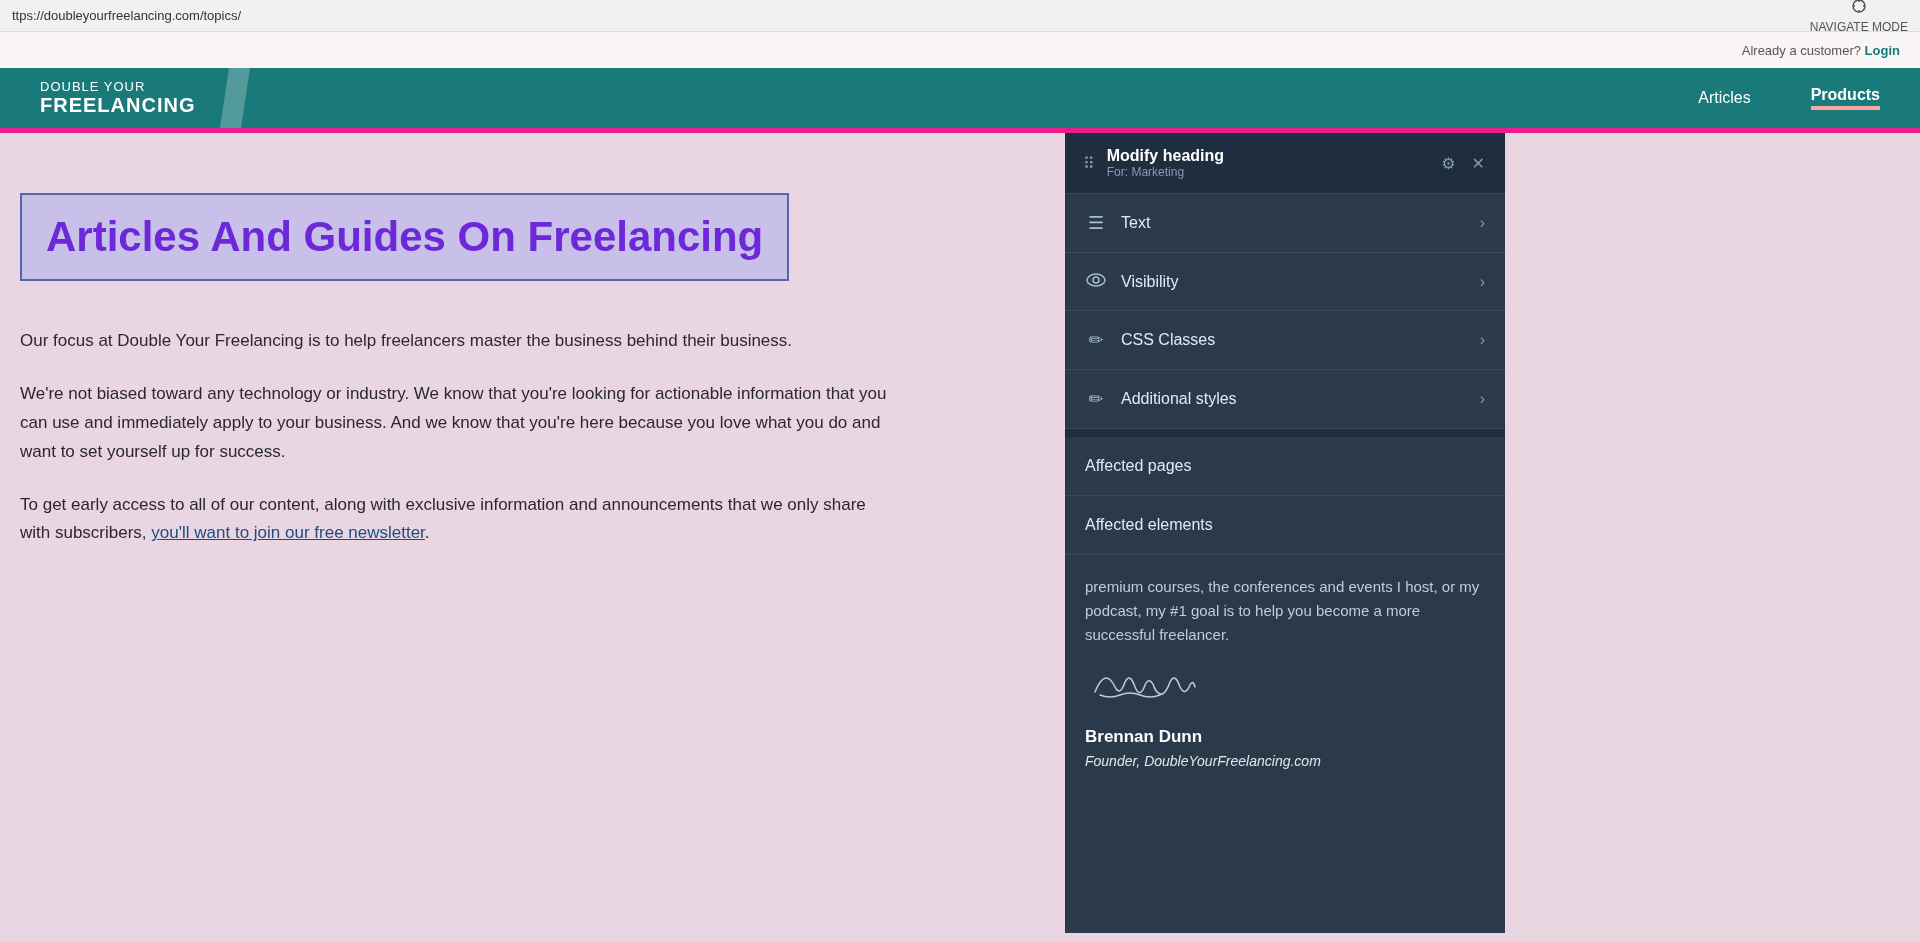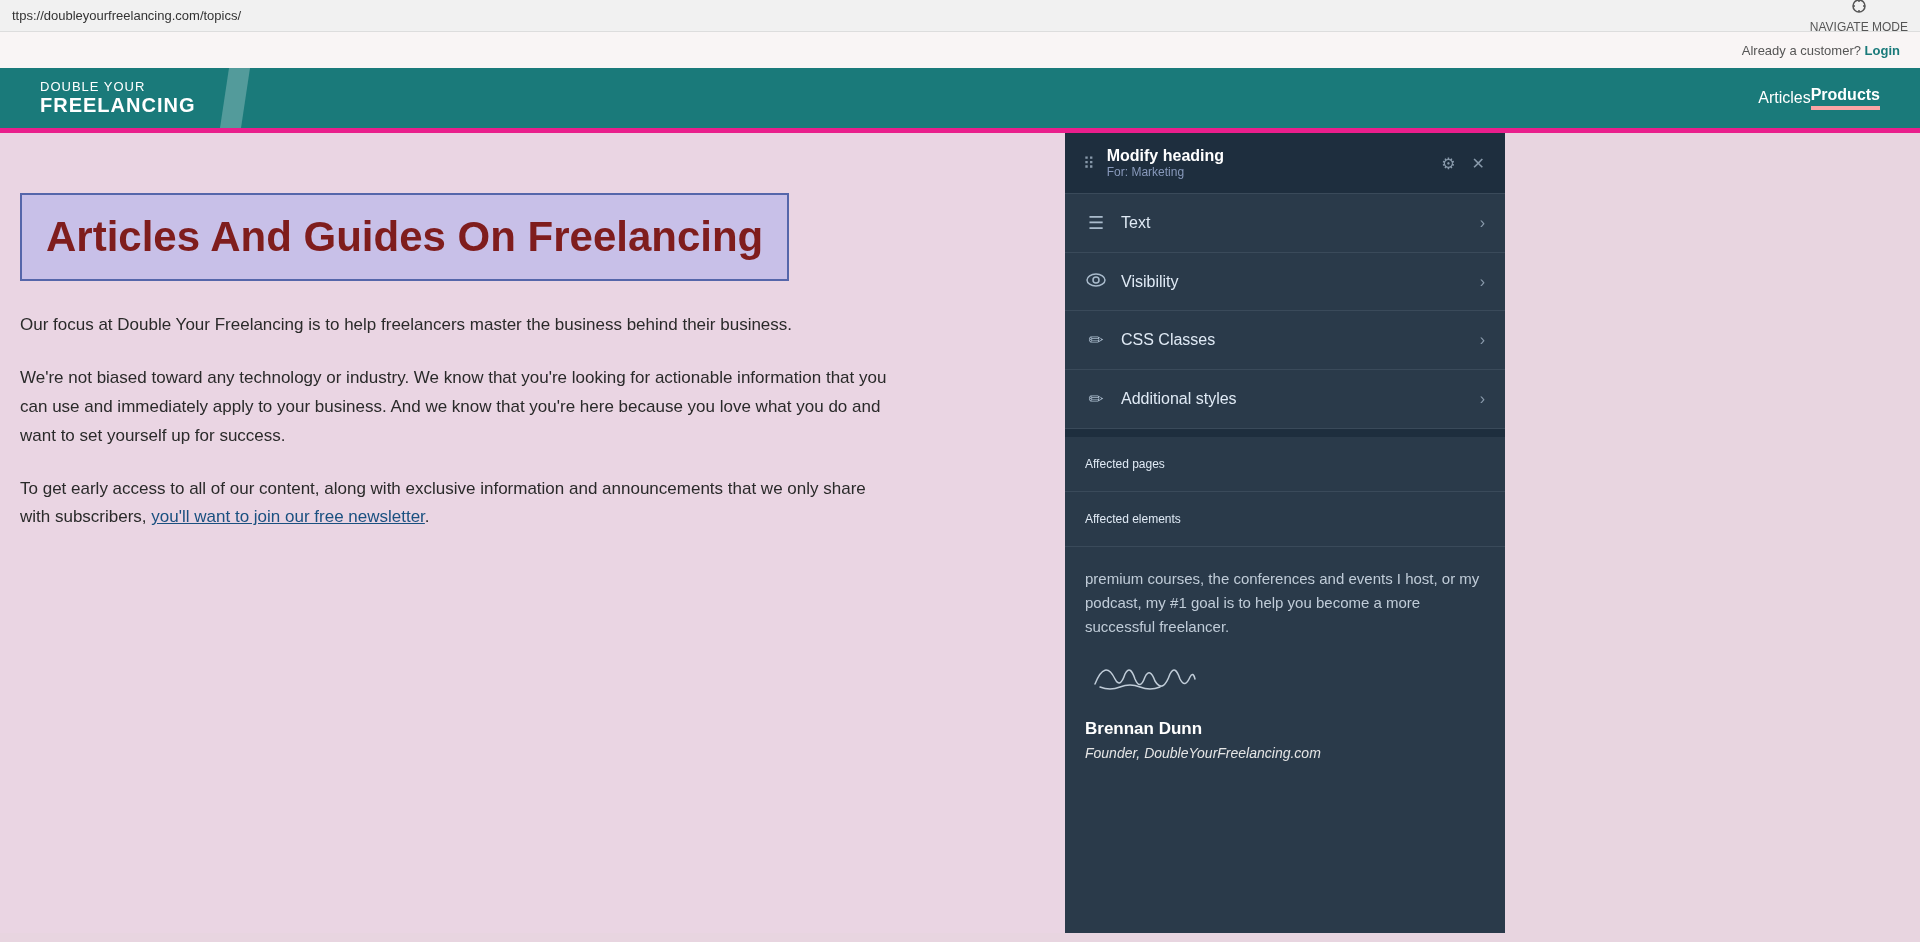--- a/index.html
+++ b/index.html
@@ -61,20 +61,21 @@
       width: 30px;
       height: 60px;
       background: white;
       clip-path: polygon(30% 0%, 100% 0%, 70% 100%, 0% 100%);
       opacity: 0.25;
     }
     .site-nav {
       margin-left: auto;
       display: flex;
       align-items: center;
+      gap: 60px;
     }
     .site-nav a {
       color: white;
       text-decoration: none;
       font-family: Arial, sans-serif;
       font-size: 16px;
     }
     .site-nav a.active {
       font-weight: bold;
       border-bottom: 4px solid #fca5a5;
@@ -117,26 +118,26 @@
       flex: 1;
       padding: 60px 80px 60px 20px;
       background: #ead5e3;
       max-width: 1065px;
     }
 
     .page-heading {
       font-family: Arial, sans-serif;
       font-size: 42px;
       font-weight: bold;
-      color: #7f1d1d;
+      color: #6d28d9;
       background: #c8c0e8;
       border: 2px solid #5566aa;
       padding: 18px 24px;
       display: inline-block;
-      margin-bottom: 30px;
+      margin-bottom: 46px;
     }
 
     .content-text {
       font-family: Arial, sans-serif;
       font-size: 17px;
       color: #2a2a2a;
       line-height: 1.7;
       max-width: 870px;
     }
     .content-text p { margin-bottom: 24px; }
@@ -229,21 +230,21 @@
     }
 
     
     .panel-section-item {
       display: flex;
       align-items: center;
       padding: 20px 20px;
       border-bottom: 1px solid #3a4a5a;
       cursor: pointer;
       color: #e0eaf5;
-      font-size: 12px;
+      font-size: 16px;
     }
 
     
     .panel-lower {
       padding: 20px;
       color: #c0ccd8;
       font-size: 15px;
       line-height: 1.6;
     }
     .panel-lower .signature-name {

